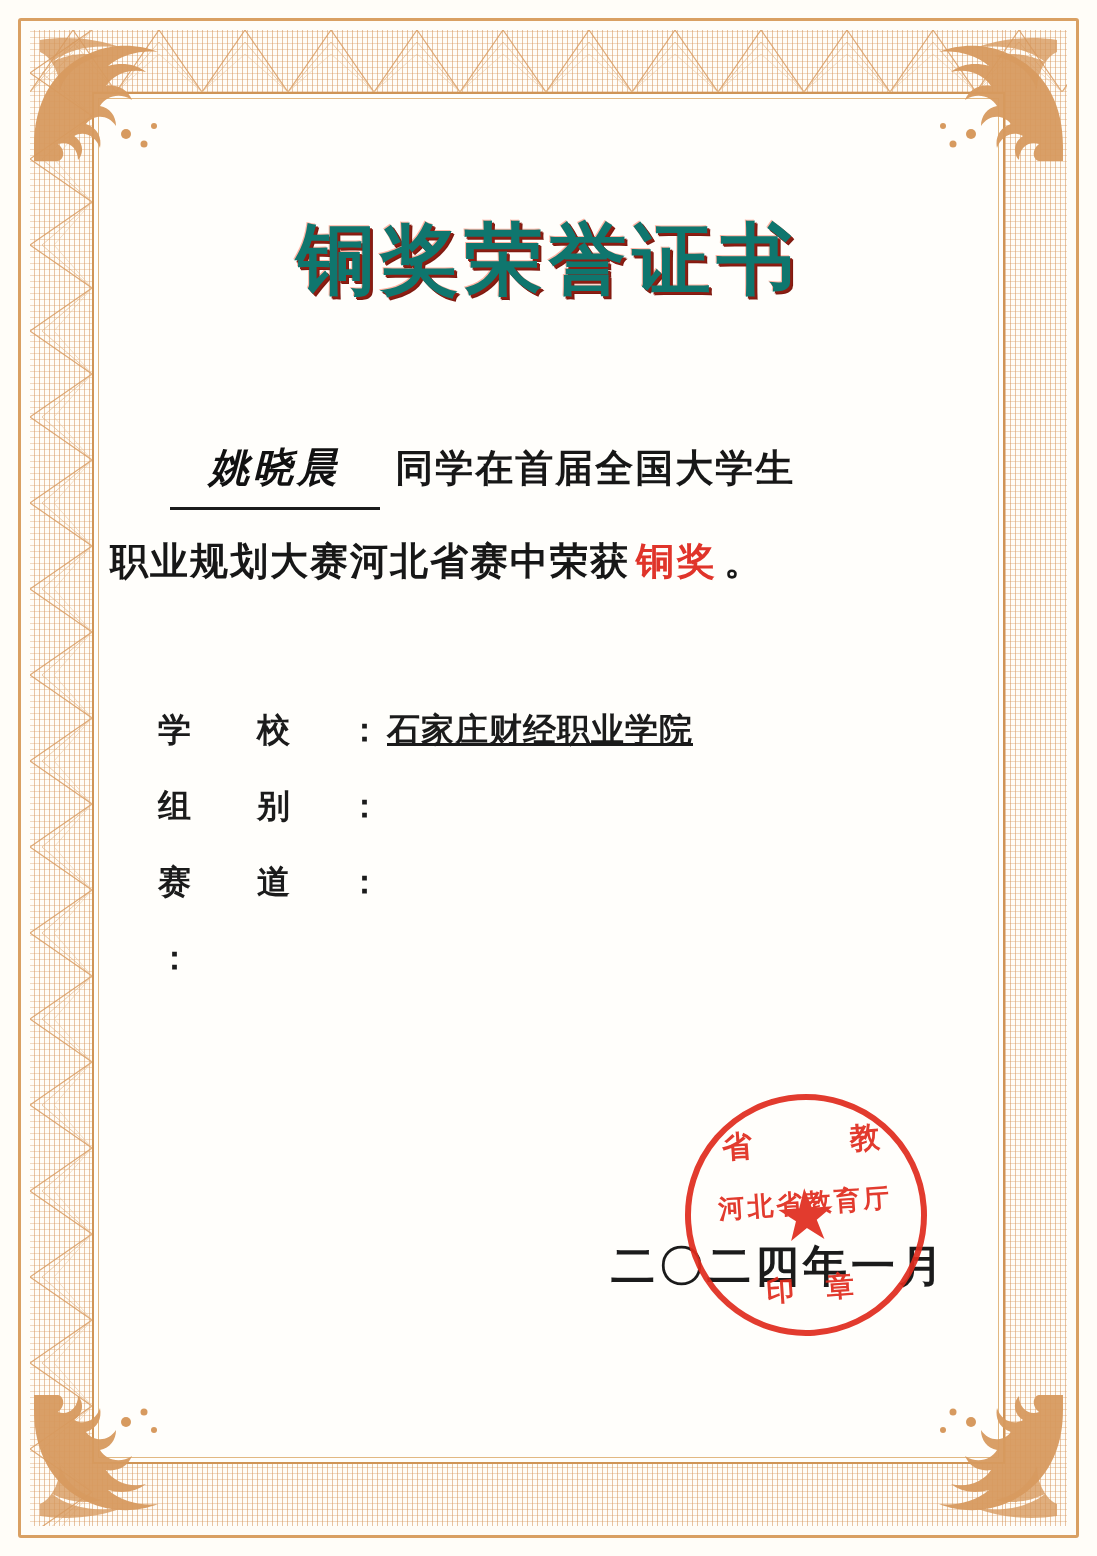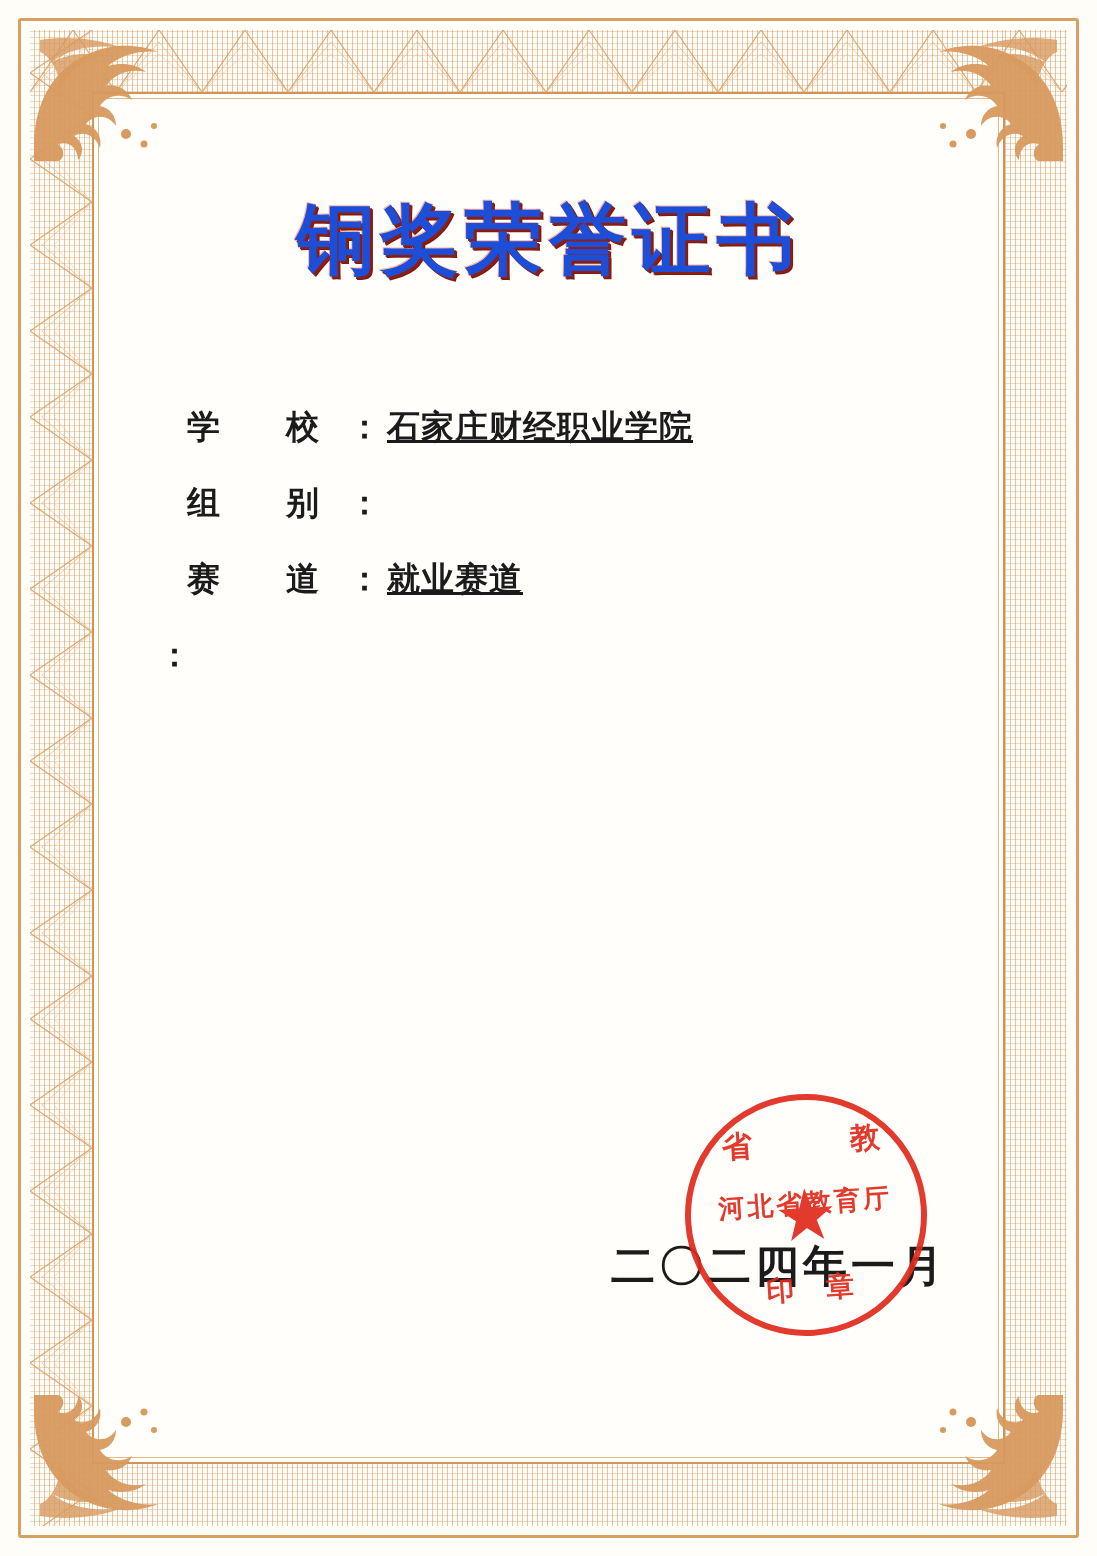--- a/index.html
+++ b/index.html
@@ -85,26 +85,26 @@
   .content {
     position: absolute;
     left: 110px;
     top: 120px;
     right: 110px;
     bottom: 110px;
   }
 
   .title {
     text-align: center;
-    margin-top: 68px;
+    margin-top: 88px;
     font-family: "DejaVu Serif", "Liberation Serif", serif;
     font-weight: bold;
     font-size: 78px;
     letter-spacing: 6px;
-    color: #1d4ed8;
+    color: #0f766e;
     text-shadow:
        2px 2px 0 #8e1d12,
        3px 3px 0 #7d1a10,
       -1px -1px 0 #ffb3a3;
     white-space: nowrap;
   }
 
   .body-text {
     margin-top: 118px;
     font-size: 38px;
@@ -148,21 +148,20 @@
     font-size: 33px;
     line-height: 2.3;
     color: #1b1b1b;
     font-family: "DejaVu Serif", "Liberation Serif", serif;
     font-weight: bold;
   }
   .field-row {
     display: flex;
     align-items: baseline;
     white-space: nowrap;
-    text-align: center;
   }
   .field-label {
     display: inline-block;
     width: 190px;
     letter-spacing: 0px;
   }
   .field-colon { margin-right: 6px; }
   .field-value { font-weight: bold; letter-spacing: 1px; text-decoration: underline; }
 
   
@@ -297,35 +296,43 @@
       <circle cx="100" cy="108" r="5"></circle>
       <circle cx="118" cy="118" r="3.5"></circle>
       <circle cx="128" cy="100" r="3"></circle>
     </g>
   </svg>
 
   <div class="content">
 
     <div class="title">铜奖荣誉证书</div>
 
+    <div class="body-text">
+      <div class="line1">
+        <span class="name-slot">姚晓晨</span>
+        <span>同学在首届全国大学生</span>
+      </div>
+      <div class="line2">
+        <span>职业规划大赛河北省赛中荣获</span><span class="award-word">铜奖</span><span>。</span>
+      </div>
+    </div>
 
     <div class="fields">
       <div class="field-row">
         <span class="field-label">学　　校</span>
         <span class="field-colon">：</span>
         <span class="field-value">石家庄财经职业学院</span>
       </div>
       <div class="field-row">
         <span class="field-label">组　　别</span>
         <span class="field-colon">：</span>
       </div>
       <div class="field-row">
         <span class="field-label">赛　　道</span>
         <span class="field-colon">：</span>
-        <span class="field-value">就业赛道</span>
       </div>
       <div class="field-row">
         <span class="field-colon">：</span>
       </div>
     </div>
 
     <div class="seal-date">二〇二四年一月</div>
 
     <div class="seal">
       <div class="seal-top">省　教</div>

